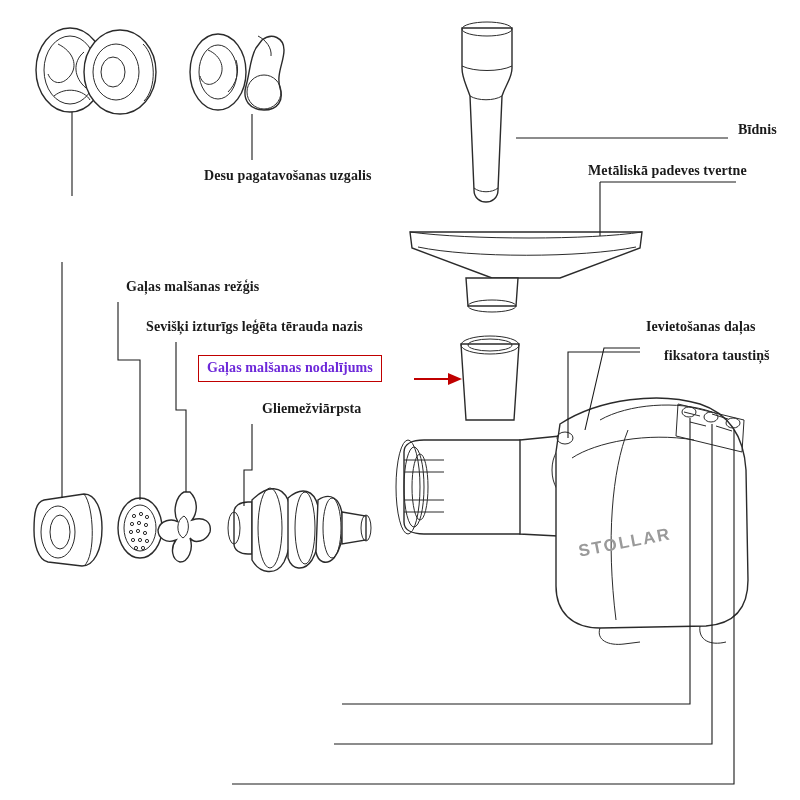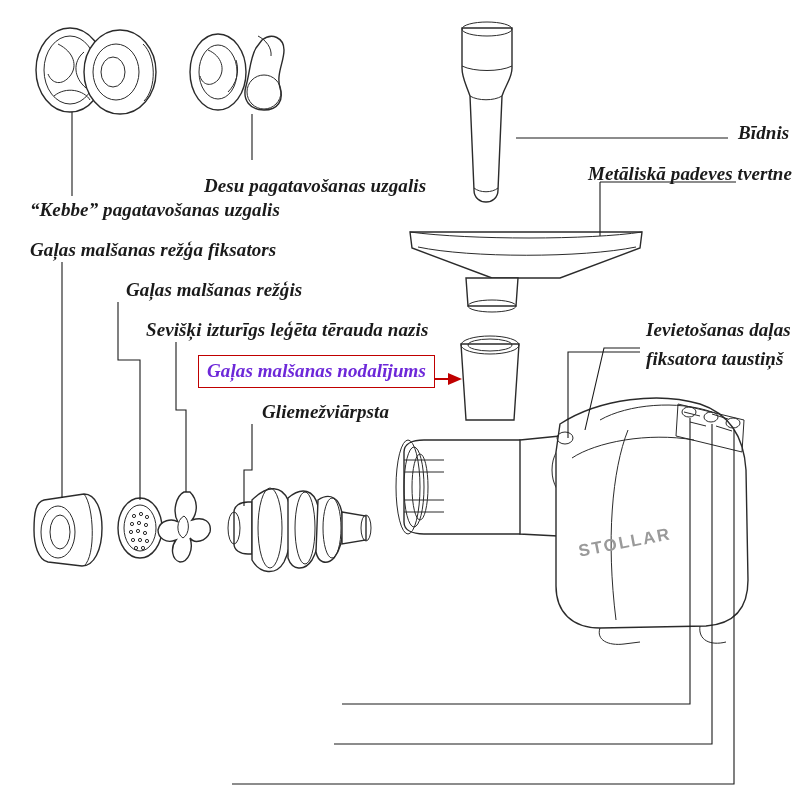--- a/index.html
+++ b/index.html
@@ -11,23 +11,22 @@
     position: relative;
     width: 800px;
     height: 800px;
     background: #ffffff;
     overflow: hidden;
     font-family: "Liberation Serif", serif;
   }
   .label {
     position: absolute;
     font-family: "Liberation Serif", serif;
-    font-style: italic;
     font-weight: bold;
-    font-size: 19px;
+    font-size: 14px;
     color: #1a1a1a;
     white-space: nowrap;
     letter-spacing: 0.1px;
   }
   .label.highlight {
     color: #6d28d9;
     border: 1.6px solid #c00000;
     padding: 4px 8px 5px 8px;
     background: #ffffff;
   }
@@ -195,29 +194,27 @@
       <path class="ln" d="M585 430 L 604 348 L 640 348"></path>
     </g>
 
     <g>
       <path class="ln" d="M342 704 L 690 704 L 690 418"></path>
       <path class="ln" d="M334 744 L 712 744 L 712 424"></path>
       <path class="ln" d="M232 784 L 734 784 L 734 430"></path>
     </g>
   </svg>
 
-  <div class="label" style="left:30px; top:199px;">“Kebbe” pagatavošanas uzgalis</div>
-  <div class="label" style="left:204px; top:175px;text-align:center;">Desu pagatavošanas uzgalis</div>
-  <div class="label" style="left:30px; top:239px;">Gaļas malšanas režģa fiksators</div>
+  <div class="label" style="left:204px; top:168px;text-align:center;">Desu pagatavošanas uzgalis</div>
   <div class="label" style="left:88px; top:279px;margin-left:38px;">Gaļas malšanas režģis</div>
   <div class="label" style="left:146px; top:319px;">Sevišķi izturīgs leģēta tērauda nazis</div>
   <div class="label highlight" style="left:198px; top:355px;">Gaļas malšanas nodalījums</div>
   <div class="label" style="left:262px; top:401px;">Gliemеžviārpsta</div>
 
   <div class="label" style="left:738px; top:122px;">Bīdnis</div>
   <div class="label" style="left:588px; top:163px;">Metāliskā padeves tvertne</div>
   <div class="label" style="left:646px; top:319px;">Ievietošanas daļas</div>
-  <div class="label" style="left:646px; top:348px;">fiksatora taustiņš</div>
+  <div class="label" style="left:664px; top:348px;">fiksatora taustiņš</div>
 
 
   <div class="brand" style="left:578px; top:533px;">STOLLAR</div>
 
 </div>
 
 </body></html>

